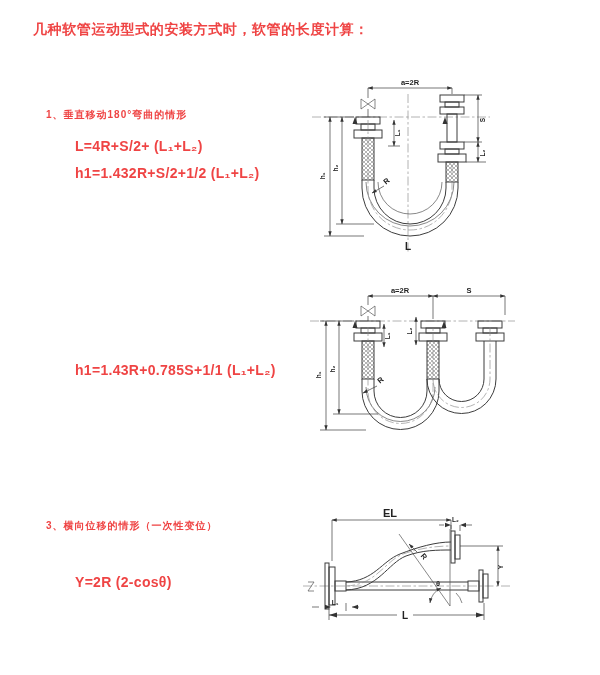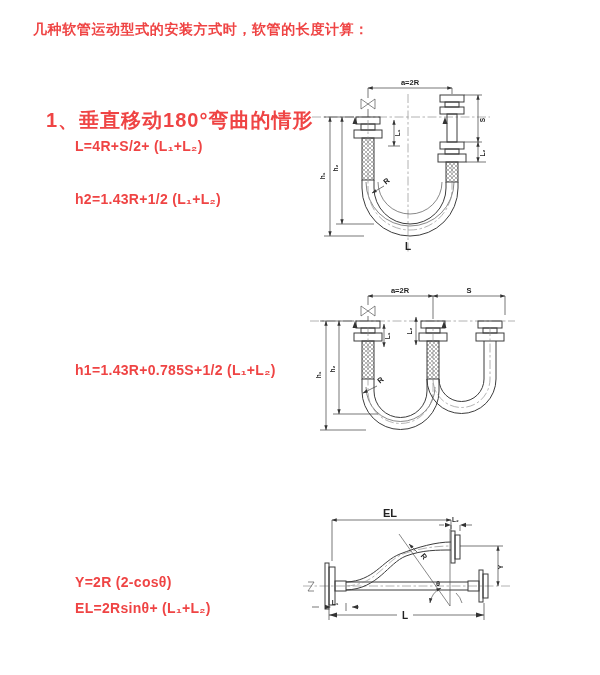--- a/index.html
+++ b/index.html
@@ -1,46 +1,46 @@
 <!DOCTYPE html>
 <html><head>
 <meta charset="utf-8">
 <style>
   html,body{margin:0;padding:0;background:#ffffff;}
   .page{position:relative;width:600px;height:675px;background:#fff;overflow:hidden;
         font-family:"Liberation Sans","DejaVu Sans",sans-serif;color:#ef4444;}
   .tl{position:absolute;white-space:nowrap;font-weight:700;line-height:1;}
   .title{font-size:14px;letter-spacing:.6px;}
-  .heading{font-size:20px;letter-spacing:1px;}
+  .heading{font-size:10px;letter-spacing:1px;}
   .formula{font-size:14px;letter-spacing:.3px;}
   svg{position:absolute;overflow:visible;}
   svg text{font-family:"Liberation Sans","DejaVu Sans",sans-serif;}
   .pipe{fill:none;stroke:#3d3d3d;stroke-width:1;}
   .thin{fill:none;stroke:#555;stroke-width:.7;}
   .dim{fill:none;stroke:#3d3d3d;stroke-width:.7;}
   .cl{fill:none;stroke:#8a8a8a;stroke-width:.65;stroke-dasharray:9 2.5 2.5 2.5;}
   .dl{font-size:7.5px;fill:#222;font-weight:700;}
   .dls{font-size:6.5px;fill:#222;font-weight:700;}
   .dlb{font-size:11px;fill:#222;font-weight:700;}
 </style>
 </head>
 <body>
 
 <div class="page">
 
   <div class="tl title" style="left:33px;top:22px">几种软管运动型式的安装方式时，软管的长度计算：</div>
 
   <div class="tl heading" style="left:46px;top:110px">1、垂直移动180°弯曲的情形</div>
   <div class="tl formula" style="left:75px;top:139px">L=4R+S/2+ (L₁+L₂)</div>
-  <div class="tl formula" style="left:75px;top:192px">h2=1.43R+1/2 (L₁+L₂)</div>
-
-  <div class="tl formula" style="left:75px;top:363px">h1=1.43R+0.785S+1/2 (L₁+L₂)</div>
-
+  <div class="tl formula" style="left:75px;top:166px">h1=1.432R+S/2+1/2 (L₁+L₂)</div>
+
+  <div class="tl formula" style="left:75px;top:363px">h1=1.43R+0.785S+1/1 (L₁+L₂)</div>
+
+  <div class="tl heading" style="left:46px;top:521px">3、横向位移的情形（一次性变位）</div>
   <div class="tl formula" style="left:75px;top:575px">Y=2R (2-cosθ)</div>
-  <div class="tl formula" style="left:75px;top:601px">EL=2Rsinθ+ (L₁+L₂)</div>
 
   <svg style="left:310px;top:76px" width="285" height="182" viewBox="0 0 285 182">
     <defs>
       <marker id="a1" viewBox="0 0 10 8" markerWidth="8" markerHeight="6.4" refX="9" refY="4" orient="auto-start-reverse">
           <path d="M0.5,1 L9.5,4 L0.5,7 Z" fill="#333"></path>
         </marker>
       <pattern id="hx1" width="4" height="4" patternUnits="userSpaceOnUse">
         <path d="M0,4 L4,0 M0,0 L4,4" stroke="#6a6a6a" stroke-width="0.5"></path>
       </pattern>
     </defs>

